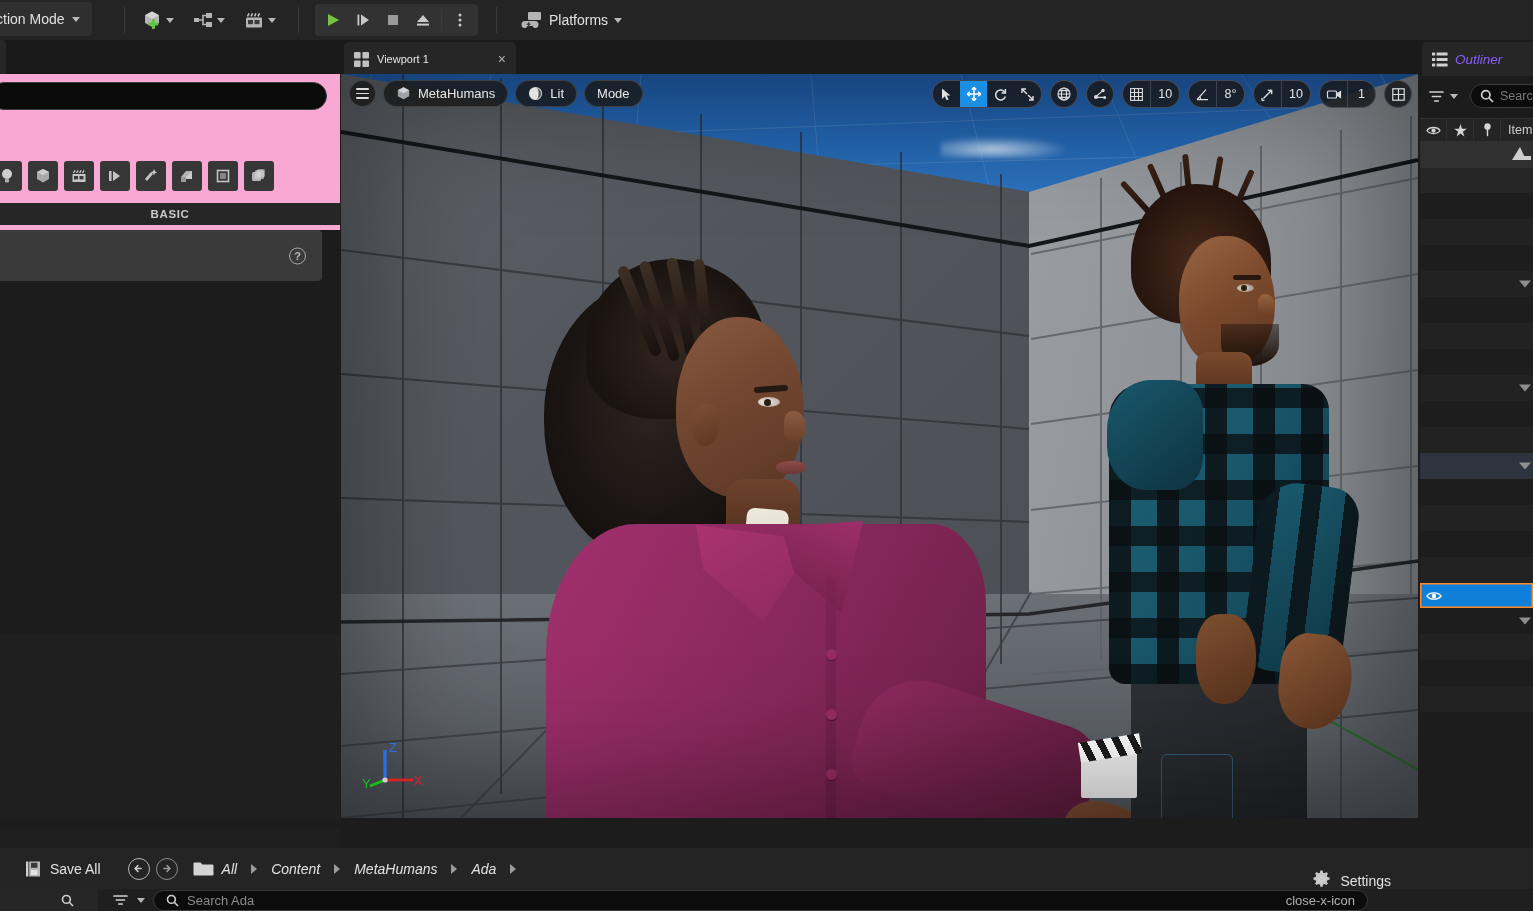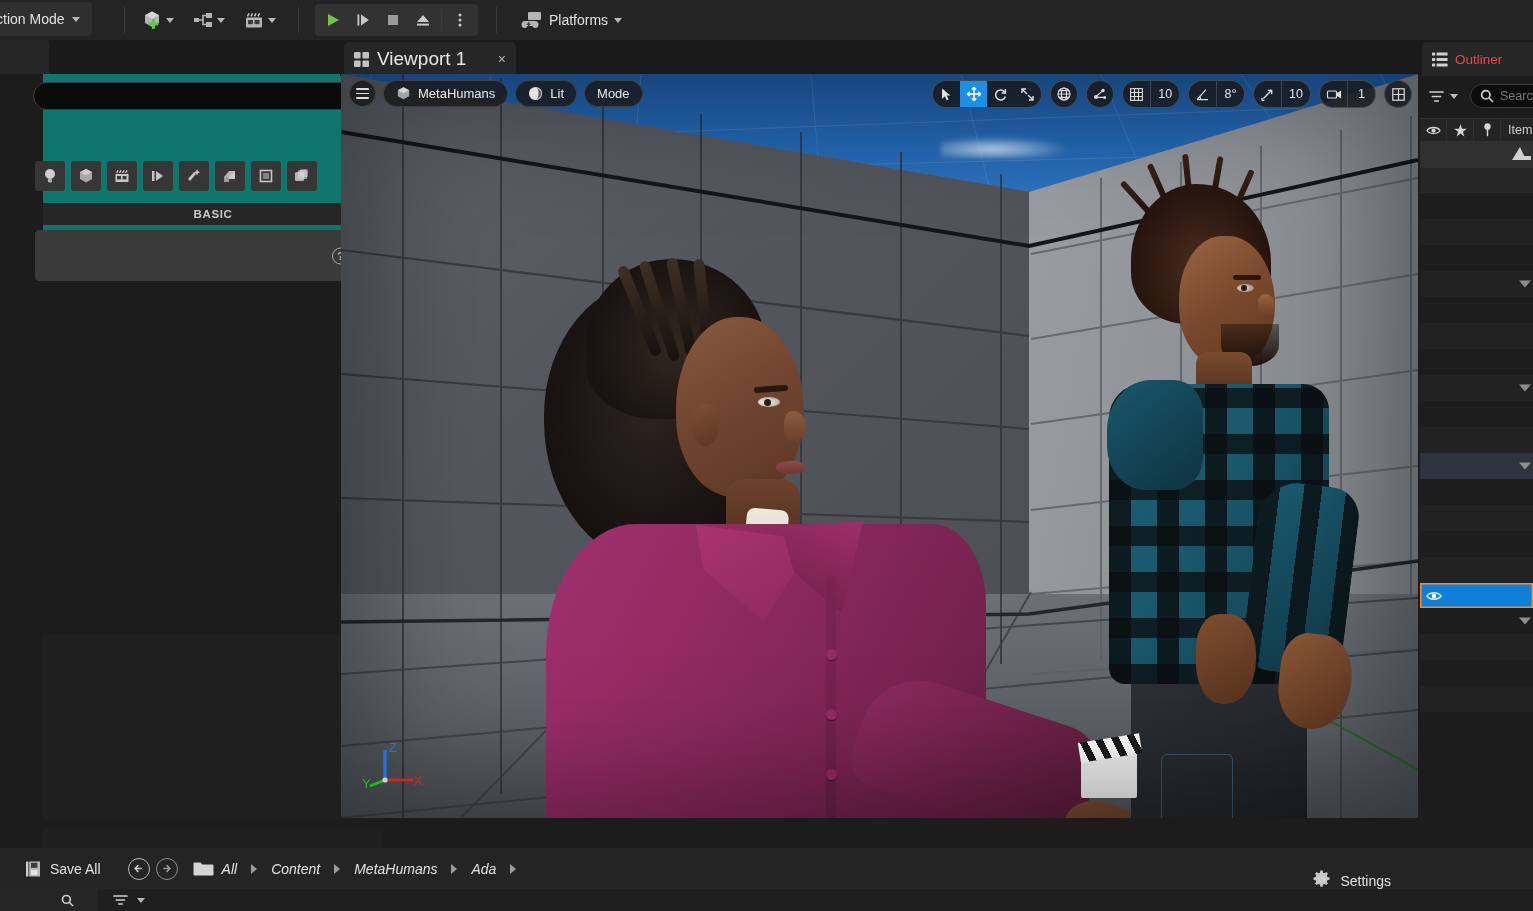--- a/index.html
+++ b/index.html
@@ -38,22 +38,21 @@
     display: flex; align-items: center; gap: 2px;
     background: #323232; border-radius: 4px; padding: 3px 4px; height: 32px;
   }
   .play-btn { width: 28px; height: 26px; display: flex; align-items:center; justify-content:center; border-radius:3px;}
   .platforms { display: flex; align-items: center; gap: 6px; padding: 6px 8px; border-radius:3px;}
   .tb-label { font-size: 14px; color: #e2e2e2; }
 
   
   .leftpanel {
     position: absolute; left: 0; top: 40px; width: 340px; height: 780px;
-    background: #0f766e;
-    margin-left: 43px;
+    background: #f9a8d4;
   }
   .lp-tabstrip { position:absolute; left:0; top:0; width:340px; height:34px; background:#1a1a1a;}
   .lp-tab {
     position:absolute; left:-120px; top:0; width:126px; height:34px;
     background:#262626; border-top-left-radius:4px; border-top-right-radius:4px;
   }
   .lp-search {
     position: absolute; left: -10px; top: 42px; width: 337px; height: 28px;
     background: #0b0b0b; border: 1px solid #3a3a3a; border-radius: 14px;
   }
@@ -91,21 +90,21 @@
   
   .vp-tabbar {
     position:absolute; left:340px; top:40px; width:1080px; height:36px;
     background:#1a1a1a;
   }
   .vp-tab {
     position:absolute; left:4px; top:2px; width:172px; height:34px;
     background:#262626; border-top-left-radius:5px; border-top-right-radius:5px;
     display:flex; align-items:center; padding:0 10px; gap:8px;
   }
-  .vp-tab-label{font-size:19px;color:#e6e6e6;}
+  .vp-tab-label{font-size:11px;color:#e6e6e6;}
   .vp-tab-close{margin-left:auto;font-size:14px;color:#b0b0b0;line-height:1;}
   .viewport {
     position:absolute; left:341px; top:74px; width:1077px; height:744px;
     overflow:hidden; background:#3a3d42;
   }
   
   .sky {
     position:absolute; left:0; top:0; width:100%; height:120px;
     background:linear-gradient(180deg,#1f5ca8 0%,#2468b4 60%,#2d72bd 100%);
   }
@@ -310,21 +309,21 @@
   .rightpanel{
     position:absolute; left:1420px; top:40px; width:113px; height:780px;
     background:#1c1c1c;
   }
   .rp-tabbar{position:absolute;left:0;top:0;width:113px;height:36px;background:#1a1a1a;}
   .rp-tab{
     position:absolute;left:2px;top:2px;width:140px;height:34px;background:#262626;
     border-top-left-radius:5px;border-top-right-radius:5px;
     display:flex;align-items:center;gap:7px;padding-left:10px;
   }
-  .rp-tab-label{font-size:13.5px;color:#ef4444;white-space:nowrap;}
+  .rp-tab-label{font-size:13.5px;color:#8b5cf6;white-space:nowrap;font-style:italic;}
   .rp-filterbar{
     position:absolute;left:0;top:40px;width:113px;height:32px;
     display:flex;align-items:center;gap:5px;padding-left:8px;
   }
   .rp-search{
     position:absolute;left:50px;top:44px;width:120px;height:24px;
     background:#0c0c0c;border:1px solid #3a3a3a;border-radius:12px;
     display:flex;align-items:center;gap:6px;padding-left:9px;
   }
   .rp-search-ph{font-size:12.5px;color:#7a7a7a;white-space:nowrap;}
@@ -1051,16 +1050,26 @@
     </div>
     <div class="cb-src-main">
       <span class="icon">
         <svg width="17" height="14" viewBox="0 0 17 14" stroke="#d0d0d0" stroke-width="1.7" stroke-linecap="round">
           <path d="M2 3 H15"></path>
             <path d="M4.5 7 H12.5"></path>
             <path d="M6.8 11 H10.2"></path>
         </svg>
       </span>
       <span class="chev"></span>
+      <div class="cb-searchbox" title="Search Ada">
+        <span class="icon">
+          <svg width="13" height="13" viewBox="0 0 13 13" stroke="#cfcfcf" stroke-width="1.6" fill="none">
+            <circle cx="5.4" cy="5.4" r="3.9"></circle>
+              <path d="M8.3 8.3 L12 12"></path>
+          </svg>
+        </span>
+        <span class="cb-search-ph">Search Ada</span>
+        <span class="cb-x">close-x-icon</span>
+      </div>
     </div>
   </div>
 
 </div>
 
 </body></html>

